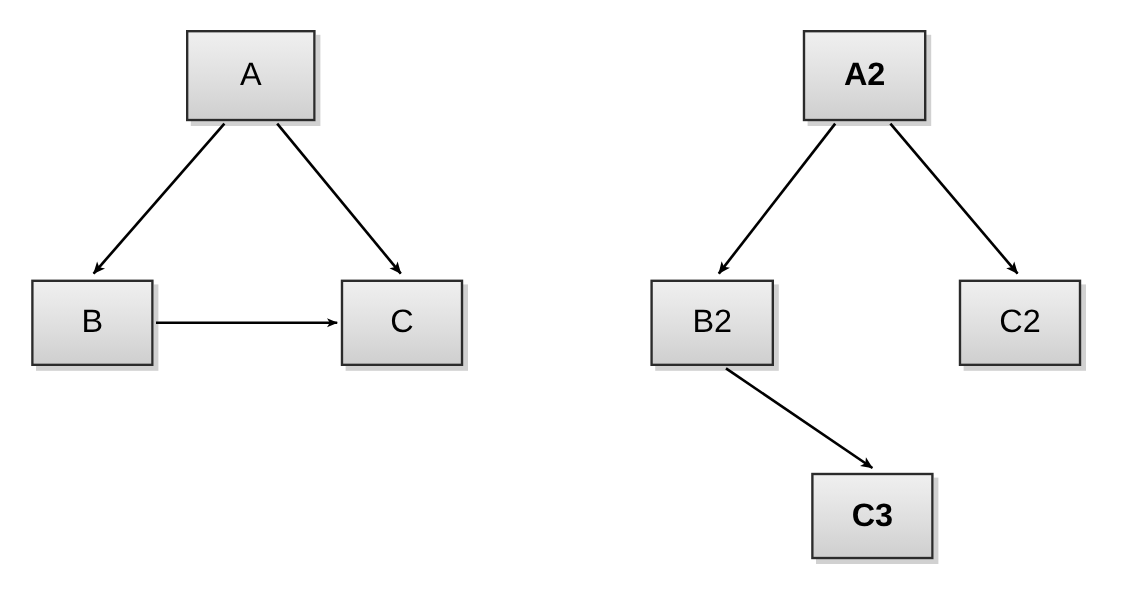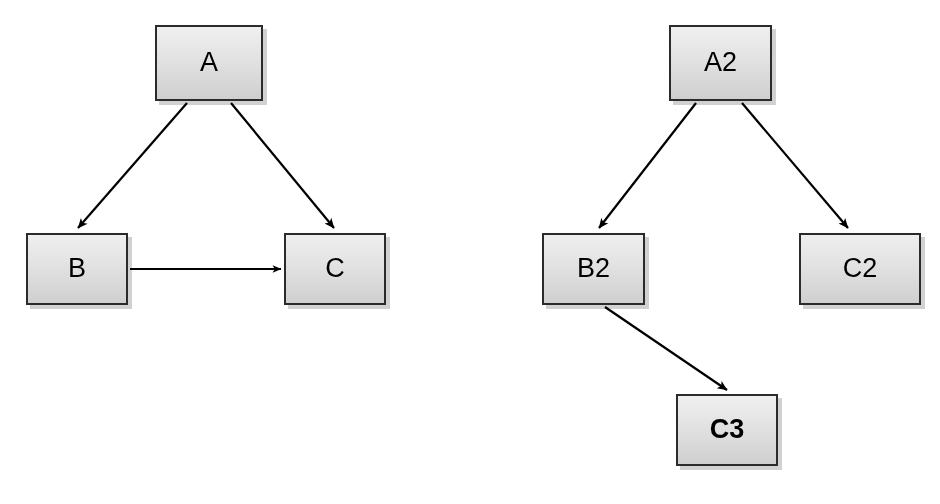--- a/index.html
+++ b/index.html
@@ -74,27 +74,27 @@
   <div id="nodes-group">
       <div class="node" style="left: 155px; top: 25px; width: 108px; height: 76px;">
         <span class="node-label">A</span>
       </div>
       <div class="node" style="left: 26px; top: 233px; width: 102px; height: 72px;">
         <span class="node-label">B</span>
       </div>
       <div class="node" style="left: 284px; top: 233px; width: 102px; height: 72px;">
         <span class="node-label">C</span>
       </div>
-      <div class="node" style="left: 669px; top: 25px; width: 103px; height: 76px;">
+      <div class="node" style="left: 669px; top: 25px; width: 103px; height: 76px; font-weight: bold;">
         <span class="node-label">A2</span>
       </div>
       <div class="node" style="left: 542px; top: 233px; width: 103px; height: 72px; text-align: right;">
         <span class="node-label">B2</span>
       </div>
-      <div class="node" style="left: 799px; top: 233px; width: 122px; height: 72px;">
+      <div class="node" style="left: 799px; top: 233px; width: 102px; height: 72px;">
         <span class="node-label">C2</span>
       </div>
       <div class="node" style="left: 676px; top: 394px; width: 102px; height: 72px; font-weight: bold;">
         <span class="node-label">C3</span>
       </div>
     </div>
 
 </div>
 
 </body></html>

